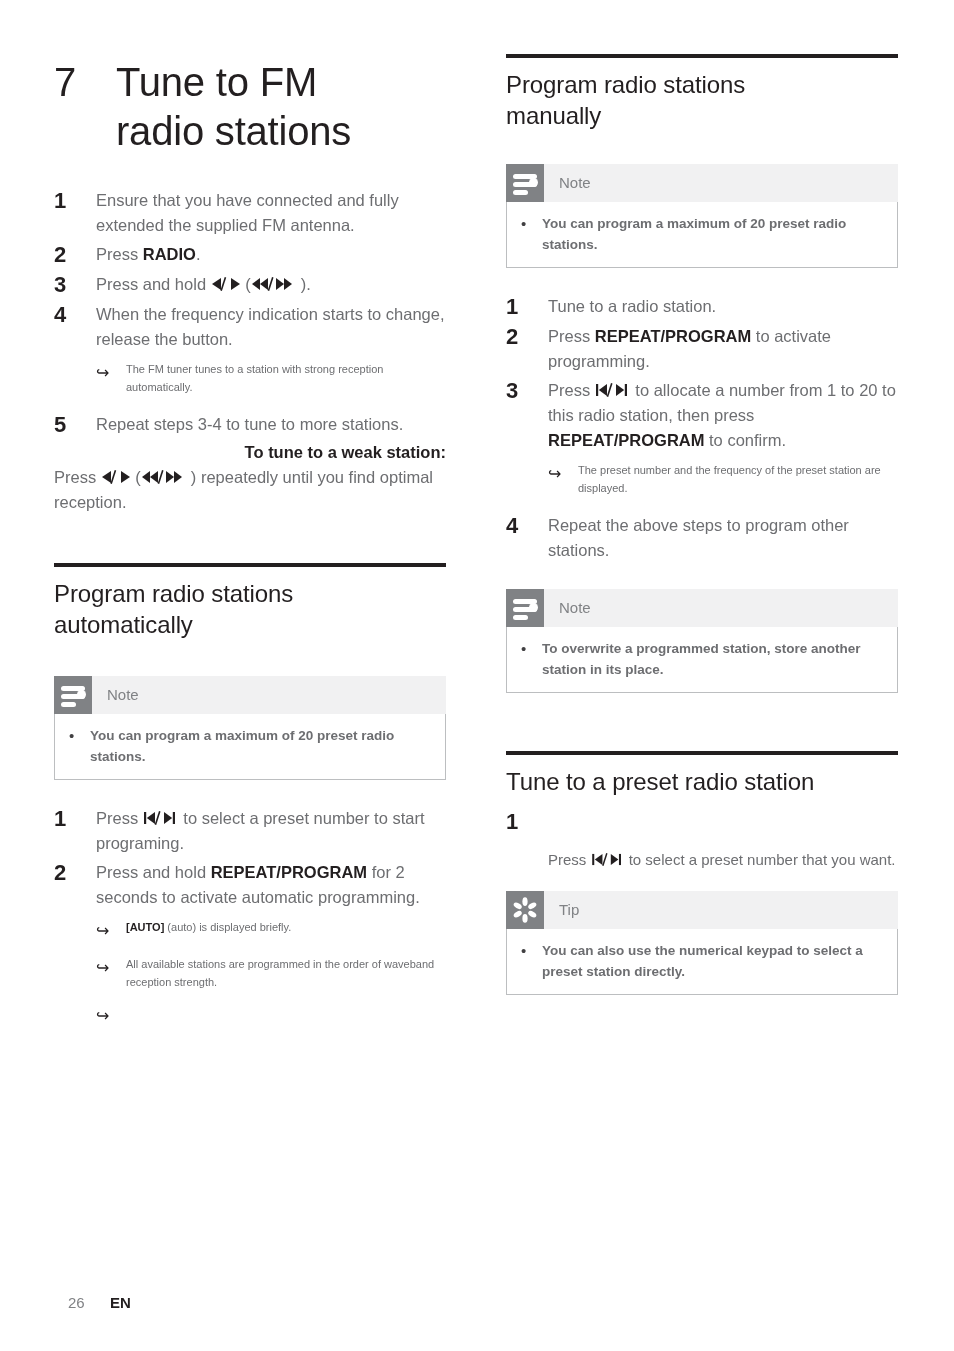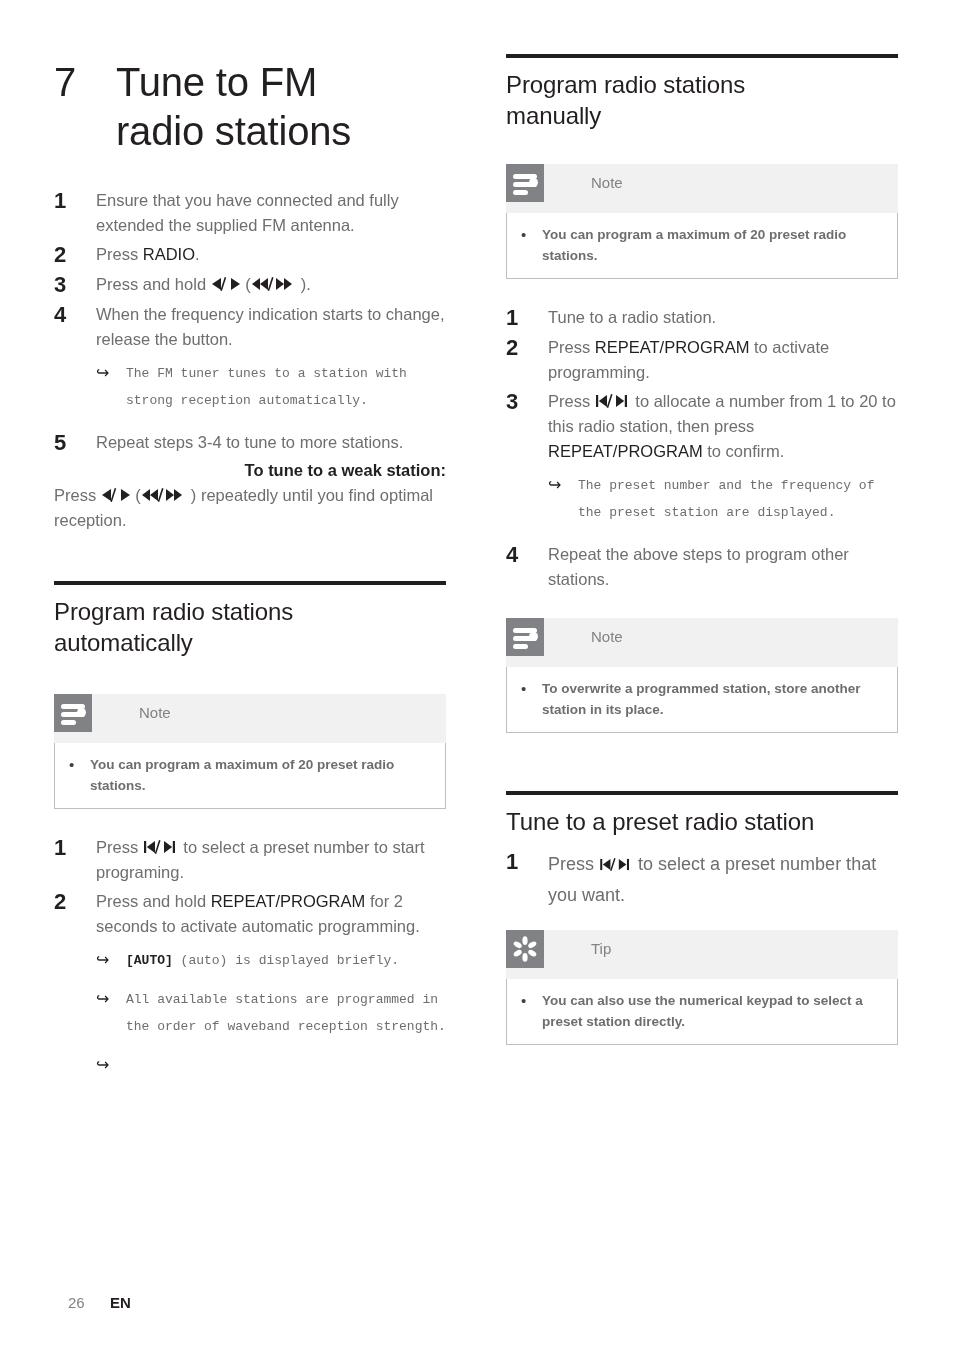--- a/index.html
+++ b/index.html
@@ -76,63 +76,61 @@
     font-weight: bold;
     color: #231f20;
     text-align: left;
   }
   .step-body {
     flex: 1;
     font-size: 16.5px;
     line-height: 25px;
     color: #6d6e71;
   }
-  .step-body.sm { font-size: 18px; line-height: 31px; }
-  .step-body b { color: #231f20; font-weight: normal; }
+  .step-body.sm { font-size: 15px; line-height: 24px; margin-top: 39px; }
+  .step-body b { color: #231f20; font-weight: bold; }
 
   
   .result {
     display: flex;
     align-items: flex-start;
     margin-top: 8px;
     padding-left: 42px;
   }
   .result-arrow {
     flex: 0 0 30px;
     font-size: 16px;
     line-height: 25px;
     color: #231f20;
   }
   .result-text {
     flex: 1;
-    font-size: 13px;
-    line-height: 27px;
+    font-size: 11px;
+    line-height: 18px;
     color: #6d6e71;
-    font-family: Liberation Mono, monospace;
   }
   .result-text b { color: #231f20; font-weight: bold; }
 
   
   .para {
     font-size: 16.5px;
     line-height: 25px;
     color: #6d6e71;
     margin: 0;
   }
   .para.strong { color: #231f20; font-weight: bold; text-align: right; }
   .para-group { margin-top: 10px; }
 
   
   .callout { margin-top: 22px; }
   .callout-head {
     display: flex;
     align-items: stretch;
-    height: 49px;
+    height: 38px;
     background: #f1f1f2;
-    gap: 32px;
   }
   .callout-icon {
     width: 38px;
     height: 38px;
     background: #808285;
     position: relative;
     flex: 0 0 38px;
   }
   .callout-title {
     font-size: 15px;

